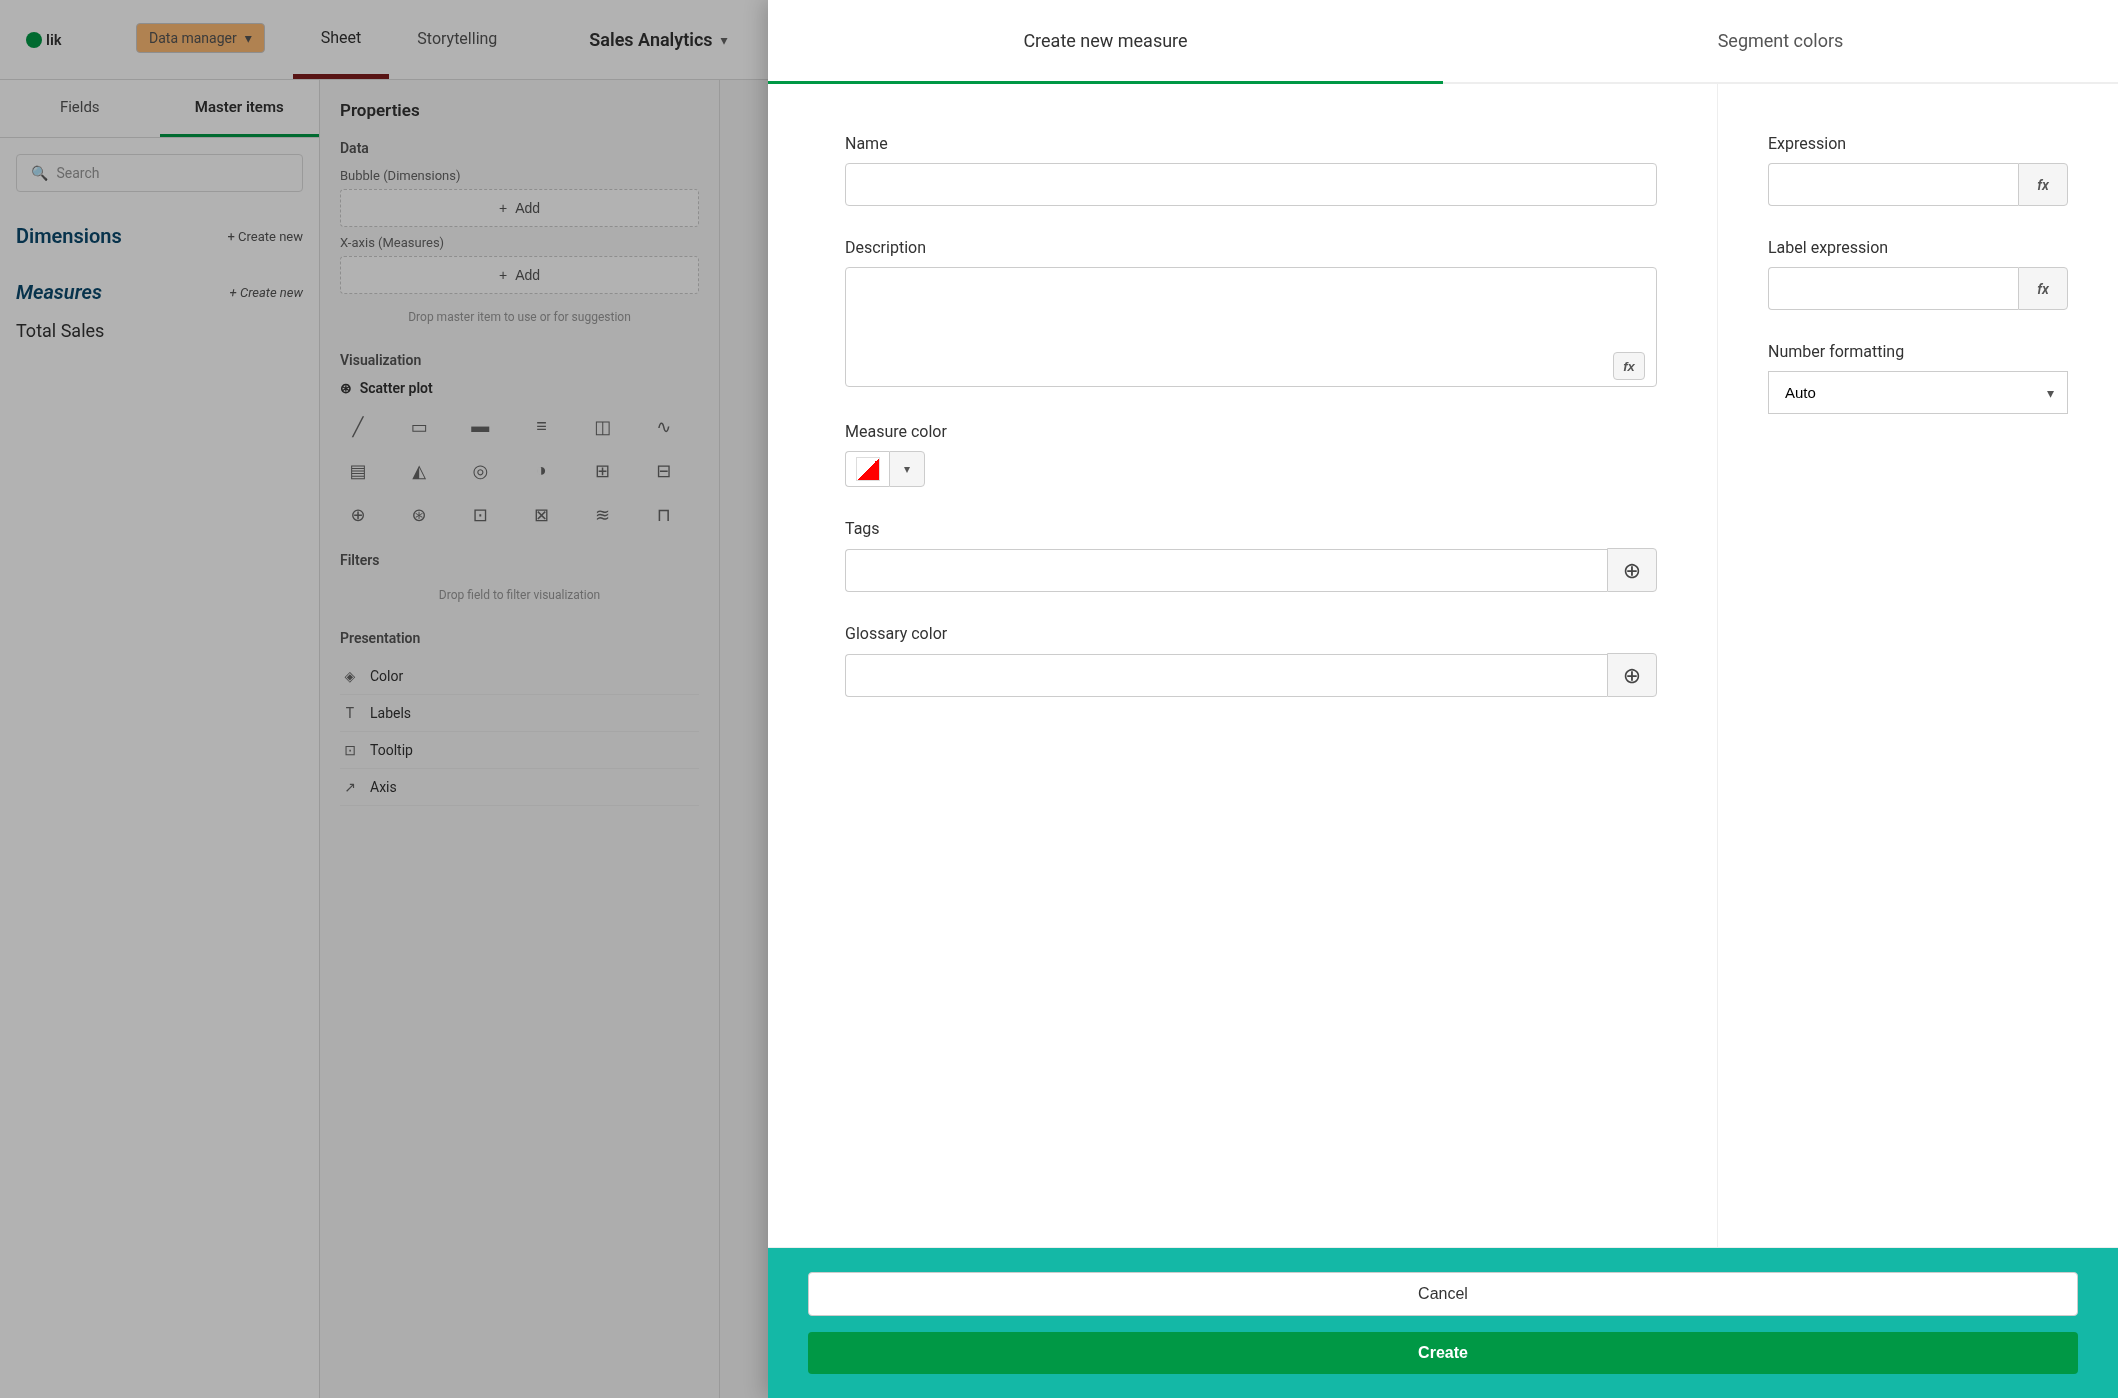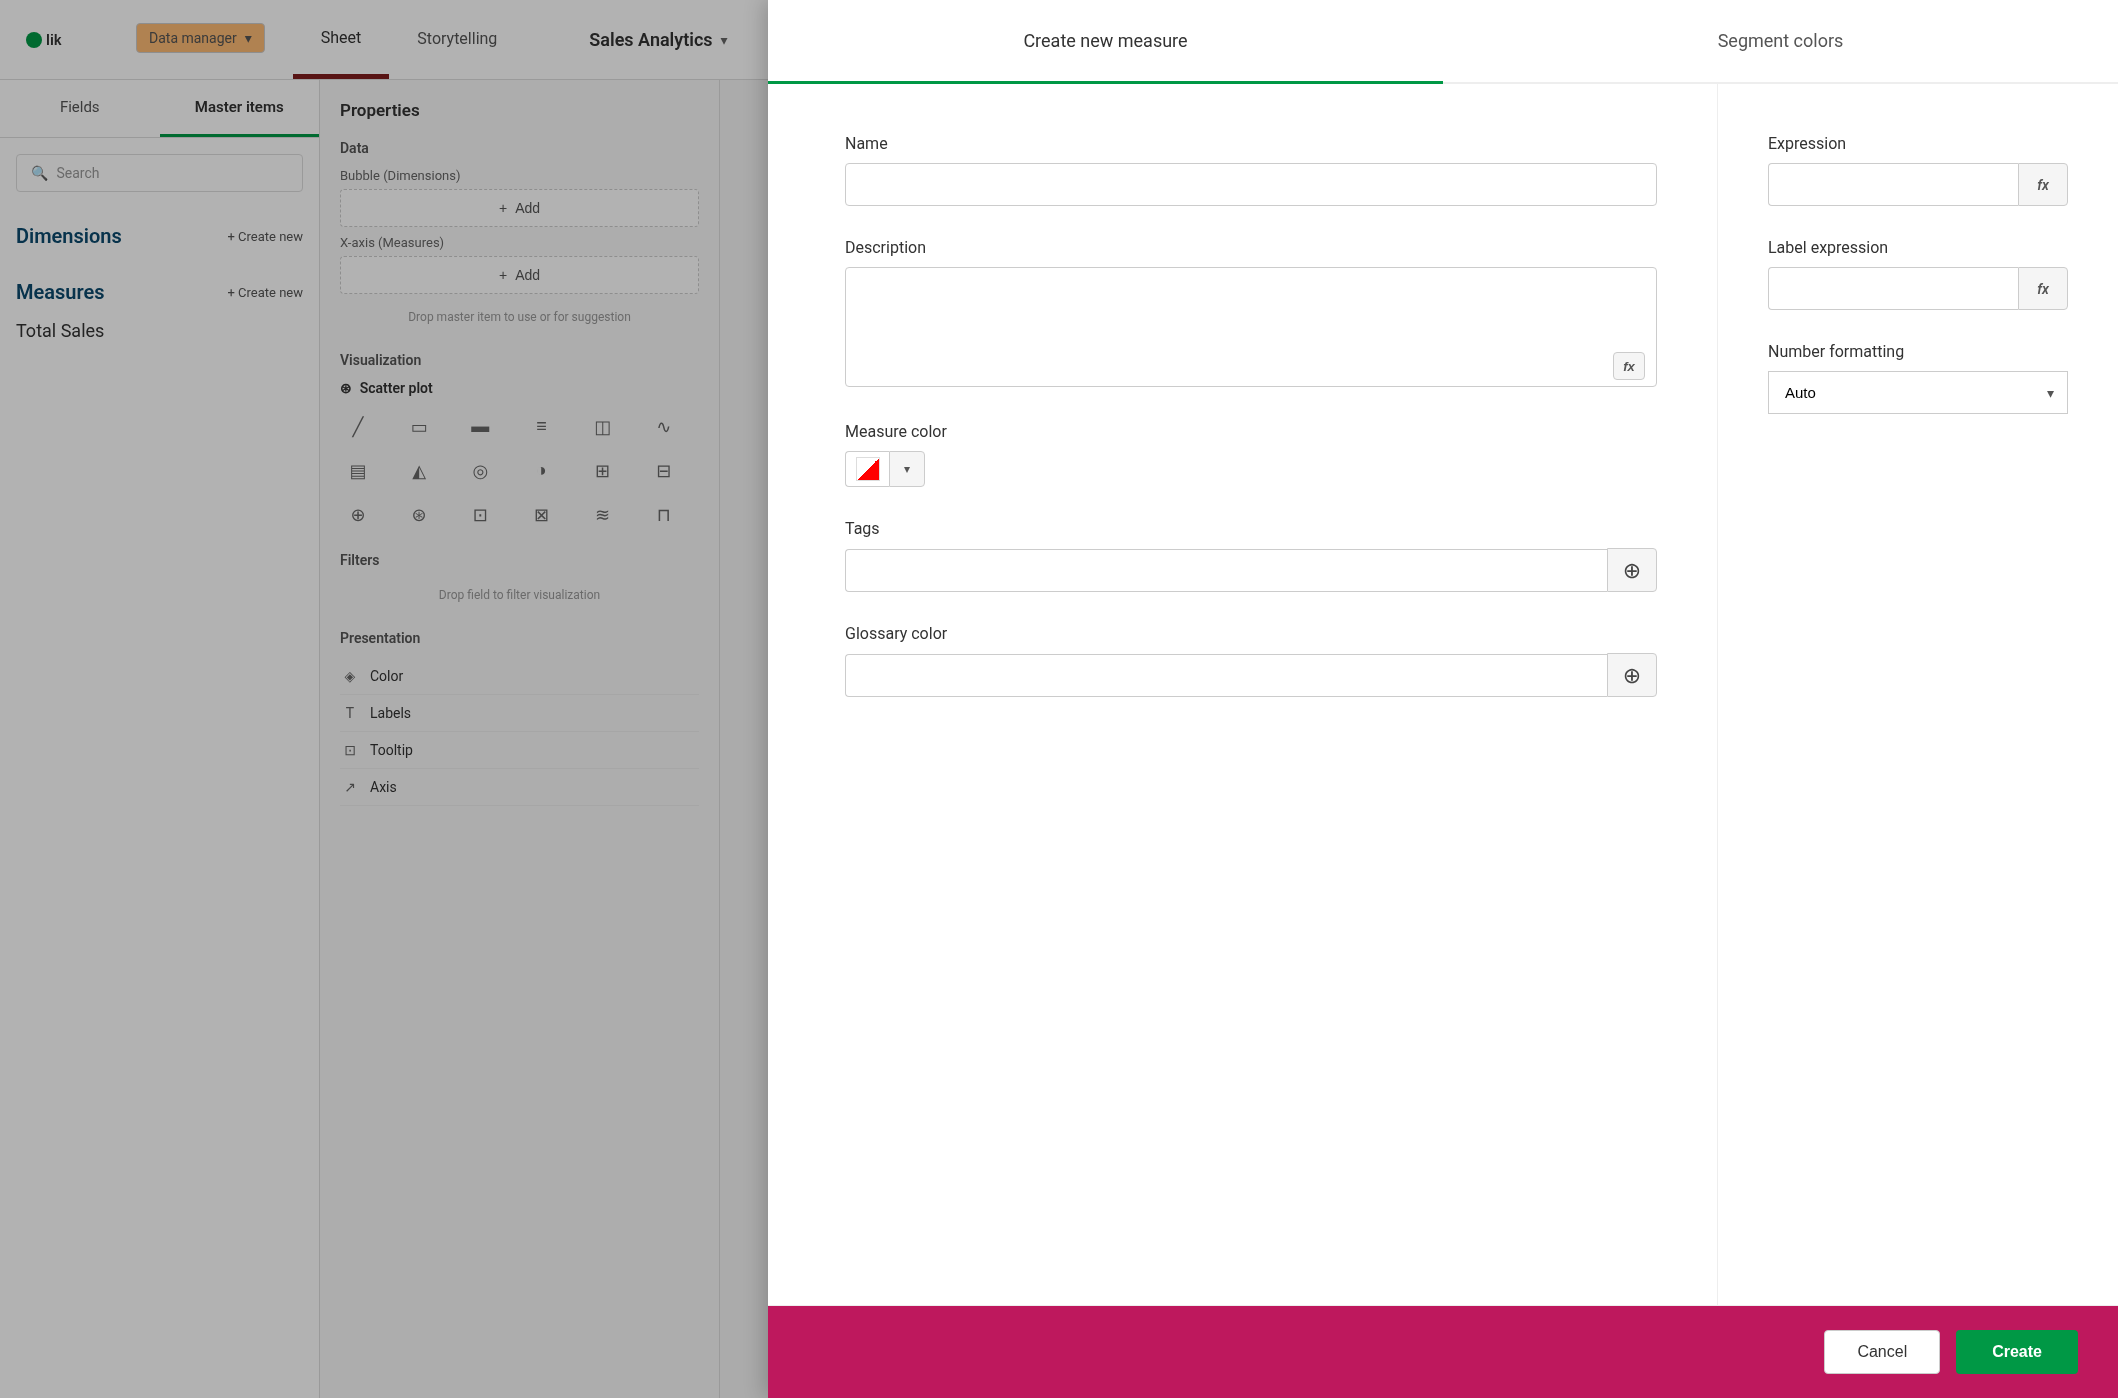--- a/index.html
+++ b/index.html
@@ -556,21 +556,22 @@
       font-size: 14px;
     }
 
     
     .modal-footer {
       padding: 24px 40px;
       border-top: 1px solid #eee;
       display: flex;
       justify-content: flex-end;
       gap: 16px;
-      background: #be185d;
+      background: #14b8a6;
+      flex-direction: column;
     }
 
     .btn-cancel {
       padding: 12px 32px;
       border: 1px solid #ccc;
       border-radius: 4px;
       background: #fff;
       font-size: 16px;
       color: #333;
       cursor: pointer;
@@ -652,21 +653,21 @@
   </div>
 
   <div class="section-header">
     <span class="section-title">Dimensions</span>
     <span class="create-new-btn">
       <span>+ Create new</span>
     </span>
   </div>
 
   <div class="measures-section">
-    <div class="section-header" style="padding: 8px 0;">
+    <div class="section-header" style="padding: 8px 0; font-style: italic;">
       <span class="section-title">Measures</span>
       <span class="create-new-btn">
         <span>+ Create new</span>
       </span>
     </div>
     <div class="measure-item">
       <span>Total Sales</span>
     </div>
   </div>
 </div>

